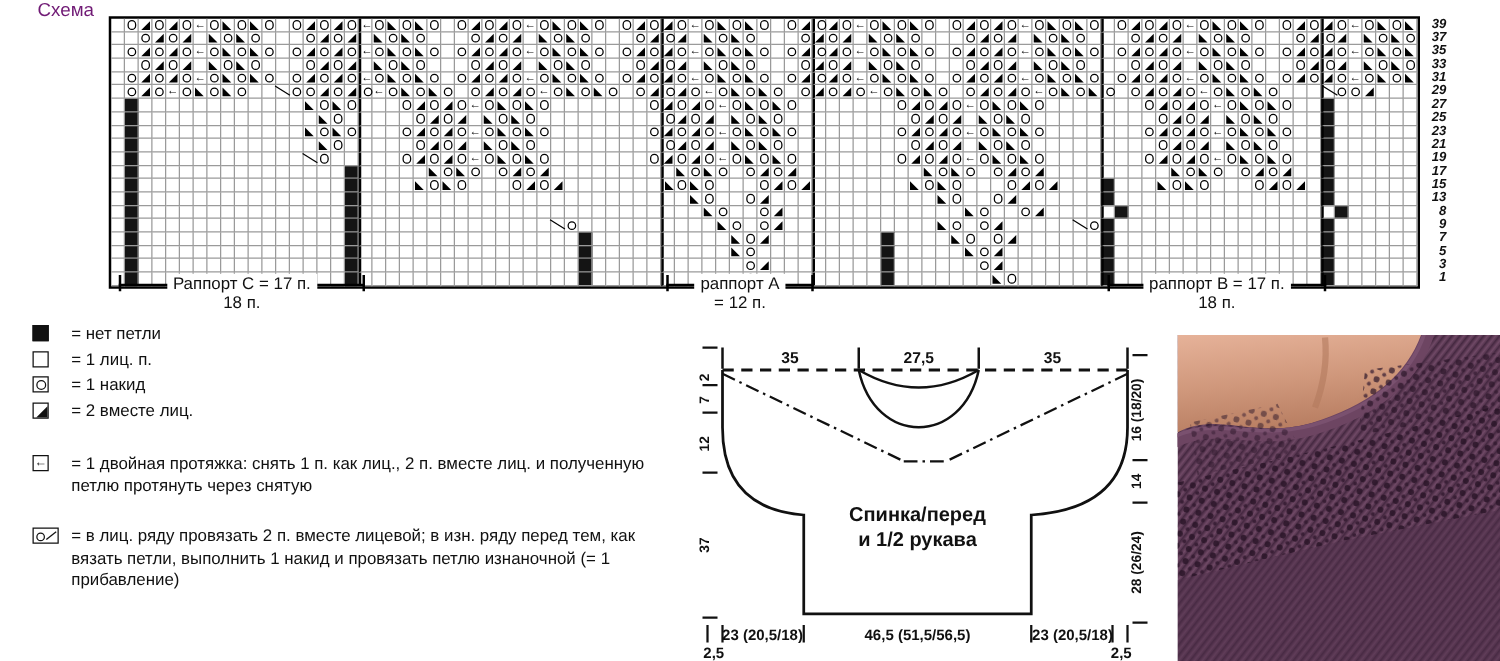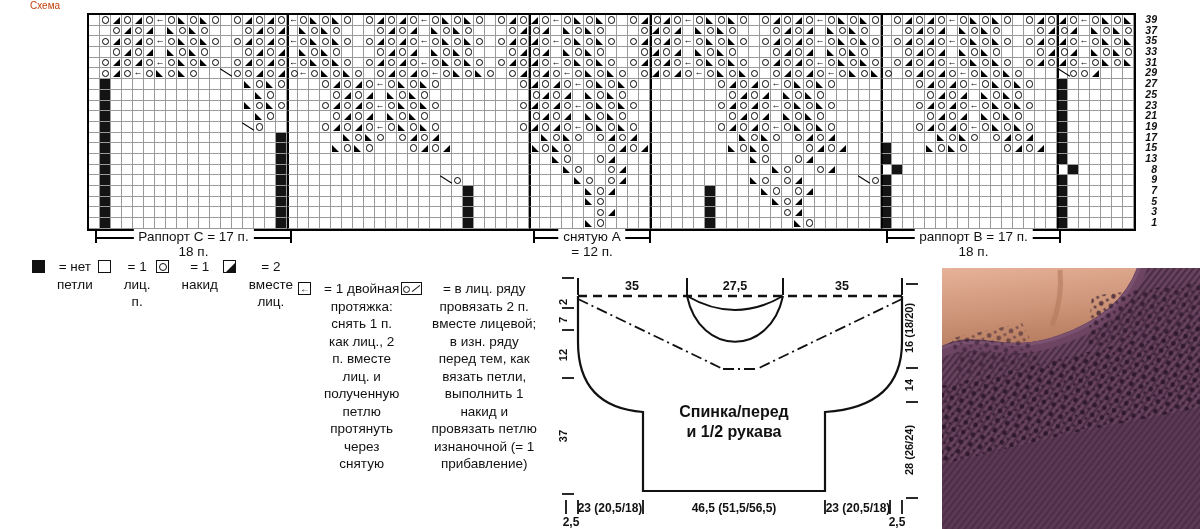--- a/index.html
+++ b/index.html
@@ -1,20 +1,20 @@
 <!DOCTYPE html>
 <html><head>
 <meta charset="utf-8">
 <style>
   html,body{margin:0;padding:0;background:#fff;}
   #page{position:relative;width:1200px;height:529px;background:#fff;overflow:hidden;
         font-family:"Liberation Sans",sans-serif;color:#111;}
 
   
-  #schema-title{position:absolute;left:30px;top:0px;font-size:10px;color:#c2410c;}
+  #schema-title{position:absolute;left:30px;top:0px;font-size:15px;color:#701a75;}
 
   
   #chart{position:absolute;left:87px;top:13px;display:grid;
          grid-template-columns:repeat(95,11px);grid-auto-rows:10.7px;
          border:2px solid #000;background:#fff;}
   .c{box-sizing:border-box;position:relative;border-right:1px solid #9a9a9a;border-bottom:1px solid #9a9a9a;}
   .c.tk{border-left:2px solid #000;}
   .c.ns{background:#141414;}
   .c.yo::after{content:"";position:absolute;left:1.5px;top:1.2px;width:5.5px;height:5.5px;
                border:1.3px solid #000;border-radius:50%;}
@@ -25,34 +25,34 @@
   .c.dd::after{content:"\2190";position:absolute;left:0;right:0;top:0;text-align:center;
                font-size:9px;line-height:9.5px;font-weight:bold;color:#000;}
   .c.in::after{content:"";position:absolute;left:-2px;top:4px;width:14px;
                border-top:1.6px solid #000;transform:rotate(32deg);}
 
   
   #rownums{position:absolute;left:1141px;top:14px;display:flex;flex-direction:column;}
   .rn{height:10.7px;width:16px;font-size:10.5px;font-weight:bold;line-height:10.7px;text-align:right;font-style:italic;}
 
   
-  .rap{position:absolute;top:230px;height:32px;}
+  .rap{position:absolute;top:220px;height:32px;}
   .rap .bar{position:absolute;left:0;right:0;top:7px;border-top:2px solid #000;}
   .rap .tick{position:absolute;top:0;width:2px;height:13px;background:#000;}
   .rap .tick.l{left:0;} .rap .tick.r{right:0;}
   .rap .l1{position:absolute;top:-1px;left:50%;transform:translateX(-50%);
            background:#fff;padding:0 5px;font-size:13.5px;white-space:nowrap;}
   .rap .l2{position:absolute;top:14px;left:50%;transform:translateX(-50%);
            font-size:13.5px;white-space:nowrap;}
   #rapC{left:95px;width:197px;}
   #rapA{left:533px;width:118px;}
   #rapB{left:886px;width:175px;}
 
   
-  #legend{position:absolute;left:26px;top:257px;width:512px;display:flex;flex-direction:row;text-align:center;}
+  #legend{position:absolute;left:26px;top:257px;width:512px;display:flex;flex-direction:column;}
   .li{display:flex;gap:7px;font-size:13.5px;line-height:17.5px;margin-top:1px;}
   .li.gap{margin-top:23px;}
   .icw{flex:0 0 24px;padding-top:2px;}
   .ic{position:relative;display:inline-block;width:11px;height:11px;border:1.3px solid #111;background:#fff;}
   .ic.wide{width:19px;}
   .ic.filled{background:#111;}
   .ic.circle::after{content:"";position:absolute;inset:1.5px;border:1.3px solid #111;border-radius:50%;}
   .ic.k2tog::after{content:"";position:absolute;right:0;bottom:0;width:0;height:0;
                    border-left:9px solid transparent;border-bottom:9px solid #111;}
   .ic.ssk::after{content:"";position:absolute;left:0;bottom:0;width:0;height:0;
@@ -2011,21 +2011,21 @@
     <span class="tick l"></span>
     <span class="bar"></span>
     <span class="tick r"></span>
     <span class="l1">Раппорт C = 17 п.</span>
     <span class="l2">18 п.</span>
   </div>
   <div class="rap" id="rapA">
     <span class="tick l"></span>
     <span class="bar"></span>
     <span class="tick r"></span>
-    <span class="l1">снятую A</span>
+    <span class="l1">раппорт A</span>
     <span class="l2">= 12 п.</span>
   </div>
   <div class="rap" id="rapB">
     <span class="tick l"></span>
     <span class="bar"></span>
     <span class="tick r"></span>
     <span class="l1">раппорт B = 17 п.</span>
     <span class="l2">18 п.</span>
   </div>
 

